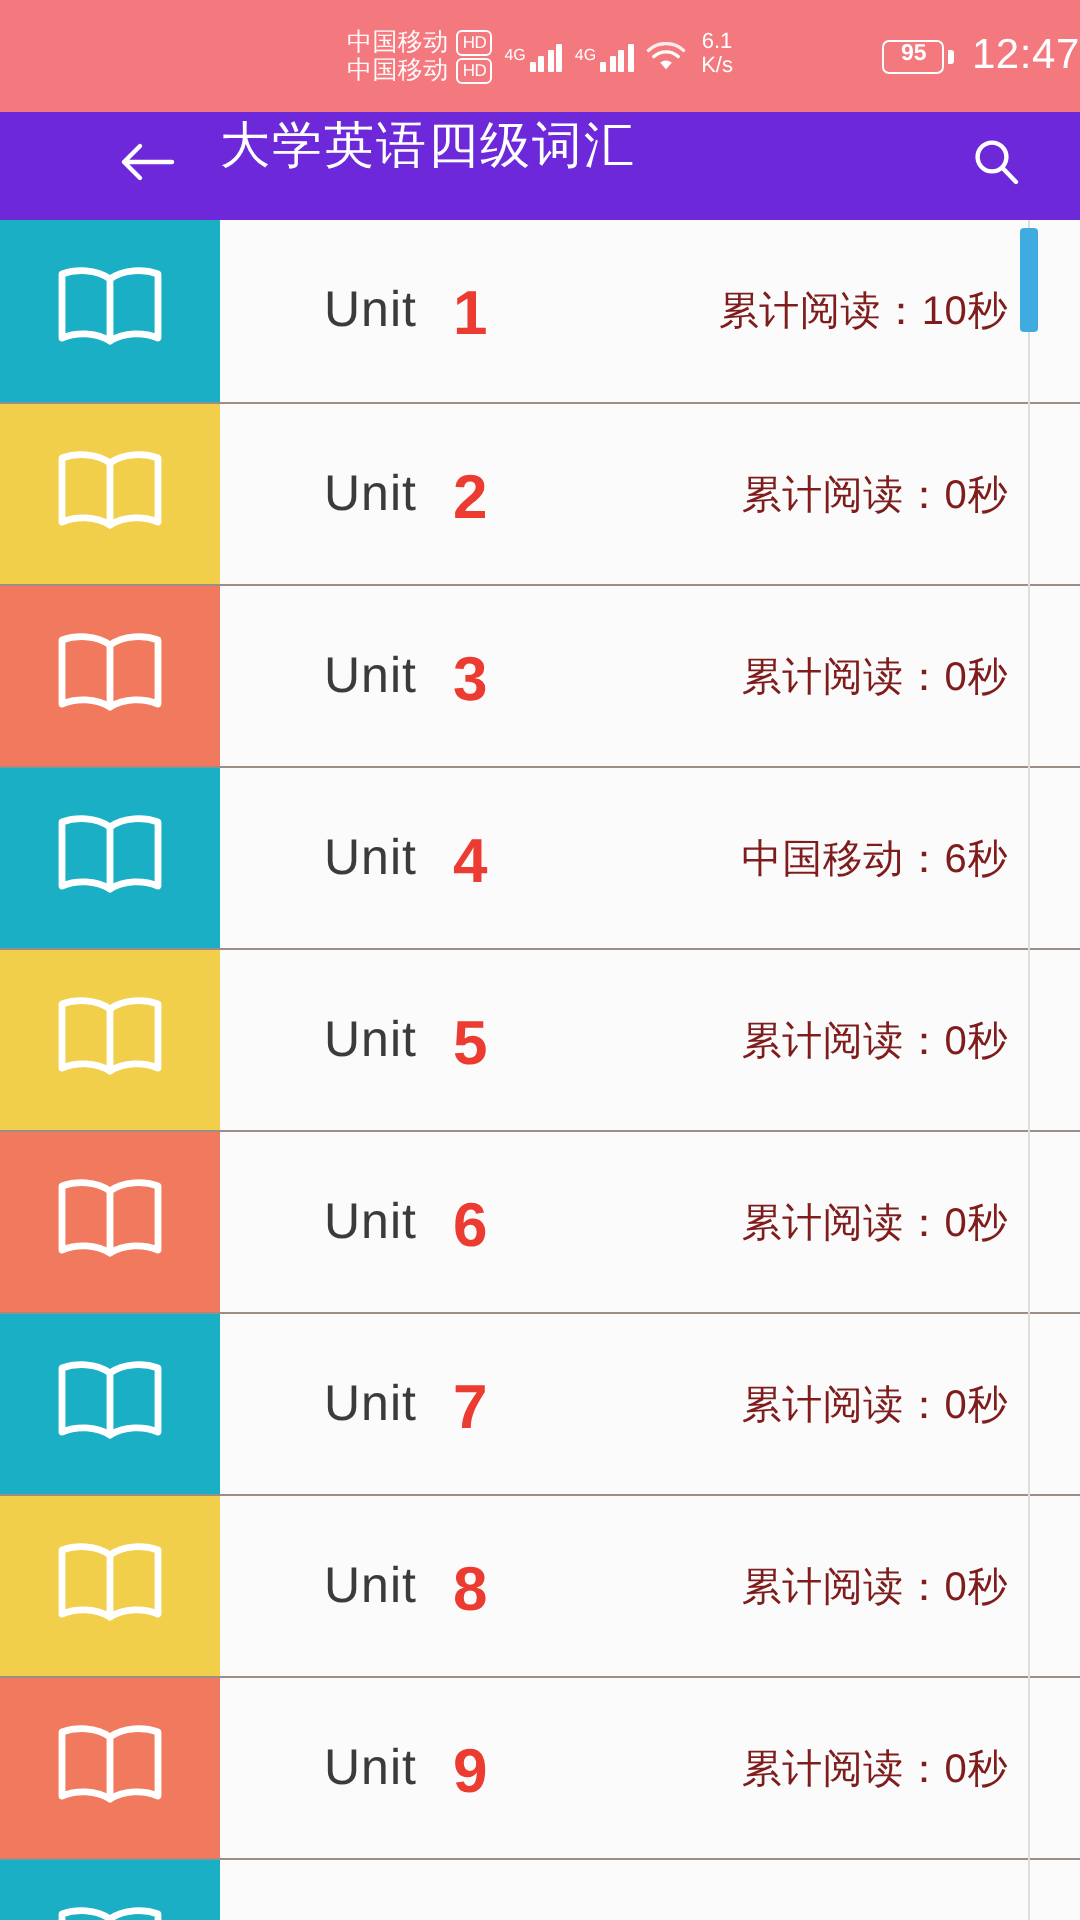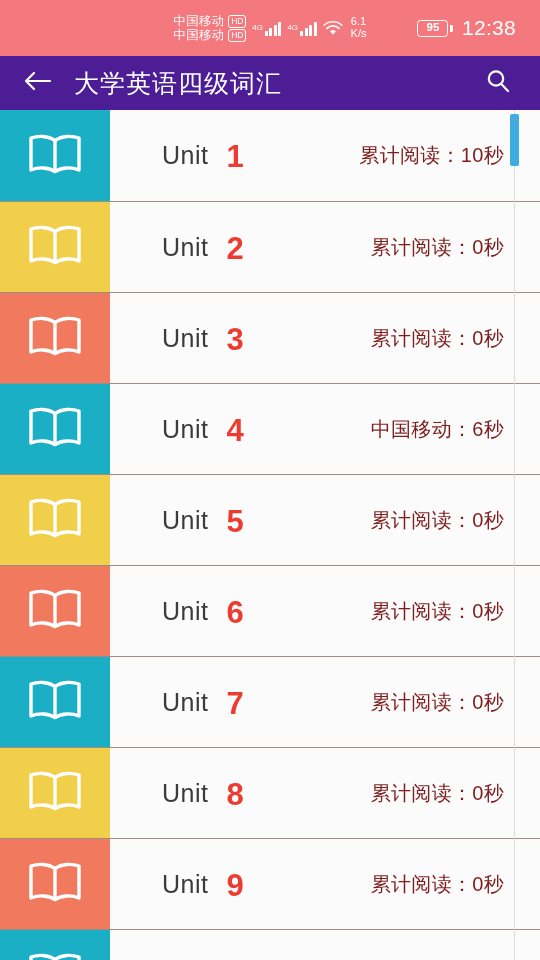--- a/index.html
+++ b/index.html
@@ -28,34 +28,34 @@
   }
   .sig-group { display:flex; align-items:flex-end; gap:1px; }
   .sig-label { font-size:8px; align-self:flex-start; margin-top:2px; margin-right:1px; }
   .bars { display:flex; align-items:flex-end; gap:1.5px; height:15px; }
   .bars i { display:block; width:3px; background:#fff; border-radius:.5px; }
   .bars i:nth-child(1){height:5px;} .bars i:nth-child(2){height:8px;}
   .bars i:nth-child(3){height:11px;} .bars i:nth-child(4){height:14px;}
   .wifi { width:20px; height:15px; position:relative; }
   .speed { display:flex; flex-direction:column; align-items:center; font-size:11px; line-height:1.05; margin-left:2px; }
 
-  .sb-right { position:absolute; right:24px; top:0; height:56px; display:flex; align-items:center; gap:9px; }
+  .sb-right { position:absolute; right:0; top:0; height:56px; display:flex; align-items:center; gap:9px; }
   .battery { display:flex; align-items:center; }
   .batt-body {
     border:1.6px solid #fff; border-radius:3.5px; height:17px; min-width:31px;
     display:flex; align-items:center; justify-content:center; padding:0 2px;
   }
   .batt-num { font-size:11.5px; font-weight:bold; line-height:1; }
   .batt-cap { width:3px; height:7px; background:#fff; border-radius:0 1.5px 1.5px 0; margin-left:1.5px; }
   .clock { font-size:21px; letter-spacing:.3px; }
 
   
   .appbar {
-    position:relative; height:54px; background:#4c1d95;
-    display:flex; align-items:center;
+    position:relative; height:54px; background:#6d28d9;
+    display:flex; align-items:flex-start;padding-left:36px;
   }
   .back-btn { width:74px; height:54px; display:flex; align-items:center; justify-content:center; cursor:pointer; }
   .appbar-title { font-size:25px; color:#fff; letter-spacing:1px; font-weight:400; }
   .search-btn { position:absolute; right:10px; top:0; width:64px; height:54px; display:flex; align-items:center; justify-content:center; cursor:pointer; }
 
   
   .list { position:relative; height:850px; overflow:hidden; background:#fafafa; }
   .row { position:relative; display:flex; align-items:stretch; height:91px; background:#fbfbfb; cursor:pointer; }
   .row + .row { border-top:1.5px solid #9b8e86; }
   .thumb { width:110px; flex:0 0 110px; display:flex; align-items:center; justify-content:center; }
@@ -120,21 +120,21 @@
       </div>
     </div>
 
     <div class="sb-right">
       <span class="battery">
         <span class="batt-body">
             <span class="batt-num">95</span>
           </span>
         <span class="batt-cap"></span>
       </span>
-      <span class="clock">12:38</span>
+      <span class="clock">12:47</span>
     </div>
   </div>
 
   <div class="appbar">
     <div class="back-btn">
       <span>
         <svg width="30" height="24" viewBox="0 0 30 24">
           <path d="M28 12 H4 M12 4 L4 12 L12 20" stroke="#fff" stroke-width="2.2" fill="none" stroke-linecap="round" stroke-linejoin="round"></path>
         </svg>
       </span>

